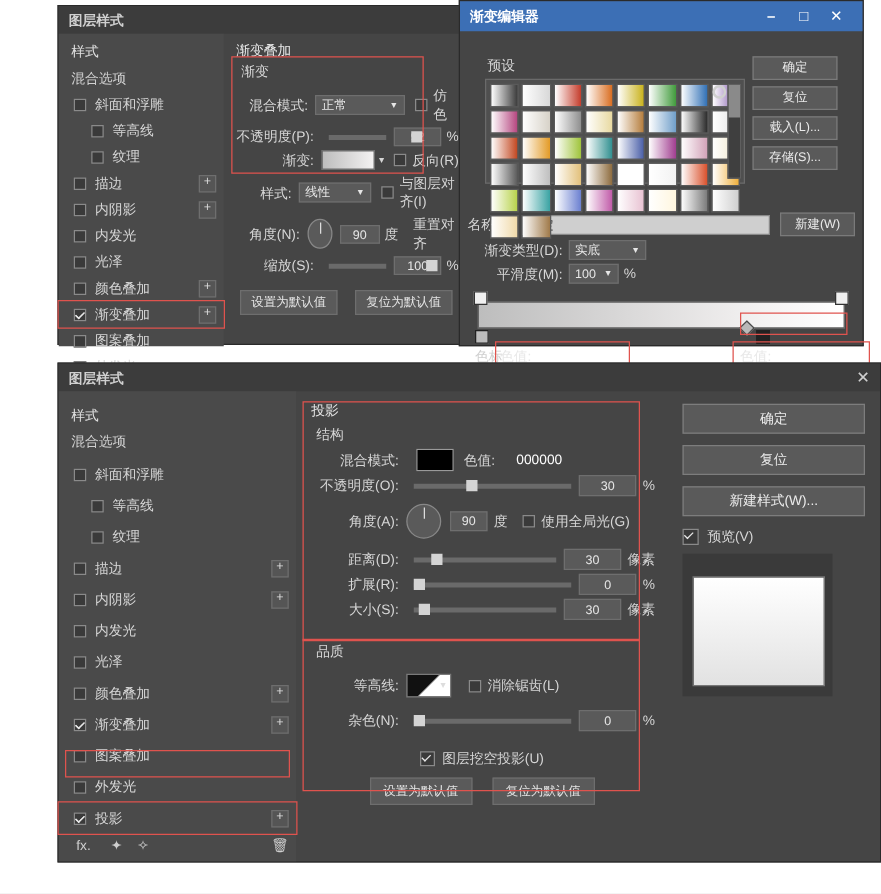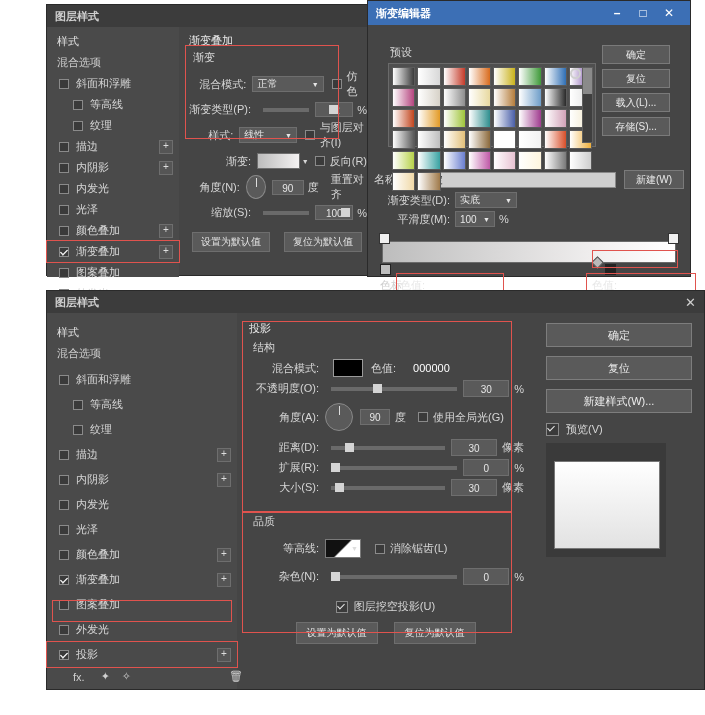--- a/index.html
+++ b/index.html
@@ -62,21 +62,21 @@
 
   
   #dlgBottom{left:46px;top:290px;width:659px;height:400px;background:#454545;border:1px solid #2a2a2a;}
   #dlgBottom .body{display:flex;height:376px;}
   #dlgBottom .leftcol{width:190px;background:#4a4a4a;position:relative;}
   #dlgBottom .midcol{flex:1;padding:8px 10px;box-sizing:border-box;position:relative;}
   #dlgBottom .rightcol2{width:170px;padding:10px 12px;box-sizing:border-box;}
   .bigbtn{height:22px;background:#5a5a5a;border:1px solid #7d7d7d;color:#ececec;font-size:11px;text-align:center;line-height:22px;margin-bottom:9px;}
   .preview{width:104px;height:86px;background:linear-gradient(to bottom,#ffffff,#e2e2e2);border:1px solid #777;margin:10px auto 0 auto;}
   .previewwrap{background:#3a3a3a;padding:8px;width:120px;box-sizing:border-box;margin-top:6px;}
-  .footicons{position:absolute;bottom:6px;left:16px;width:100%;display:flex;align-items:center;padding:0 10px;box-sizing:border-box;color:#cfcfcf;font-size:11px;}
+  .footicons{position:absolute;bottom:6px;left:4px;width:100%;display:flex;align-items:center;padding:0 10px;box-sizing:border-box;color:#cfcfcf;font-size:11px;}
   .contourbox{width:34px;height:17px;background:linear-gradient(135deg,#111 0%,#111 48%,#fff 52%,#fff 100%);border:1px solid #7a7a7a;display:flex;align-items:center;}
   .contourarrow{margin-left:auto;font-size:7px;color:#ddd;padding-right:2px;}
 </style>
 </head>
 <body>
 
 <div class="win" id="dlgTopLeft">
   <div class="titlebar">
     <span class="t">图层样式</span>
   </div>
@@ -153,44 +153,44 @@
         <span class="flabel">混合模式:</span>
         <span class="fsel" style="width:76px">
             <span>正常</span>
             <span class="arw">▼</span>
           </span>
         <span class="chk" style="margin-left:8px"></span>
         <span>仿色</span>
       </div>
 
       <div class="frow">
-        <span class="flabel">渐变类型(P):</span>
+        <span class="flabel">不透明度(P):</span>
         <span class="slidertrack" style="max-width:84px">
             <span class="sliderknob" style="left:66px"></span>
           </span>
         <span class="num">92</span>
         <span style="margin-left:4px">%</span>
-      </div>
-
-      <div class="frow">
-        <span class="flabel">样式:</span>
-        <span class="fsel" style="width:76px">
-            <span>线性</span>
-            <span class="arw">▼</span>
-          </span>
-        <span class="chk" style="margin-left:8px"></span>
-        <span>与图层对齐(I)</span>
       </div>
 
       <div class="frow">
         <span class="flabel">渐变:</span>
         <span class="gradbar" style="max-width:82px"></span>
         <span class="arw" style="margin:0 6px 0 2px;font-size:7px">▼</span>
         <span class="chk"></span>
         <span>反向(R)</span>
+      </div>
+
+      <div class="frow">
+        <span class="flabel">样式:</span>
+        <span class="fsel" style="width:76px">
+            <span>线性</span>
+            <span class="arw">▼</span>
+          </span>
+        <span class="chk" style="margin-left:8px"></span>
+        <span>与图层对齐(I)</span>
       </div>
 
       <div class="frow">
         <span class="flabel">角度(N):</span>
         <span class="dialbox"></span>
         <span class="num" style="margin-left:6px">90</span>
         <span style="margin-left:4px">度</span>
         <span style="margin-left:12px">重置对齐</span>
       </div>
 

